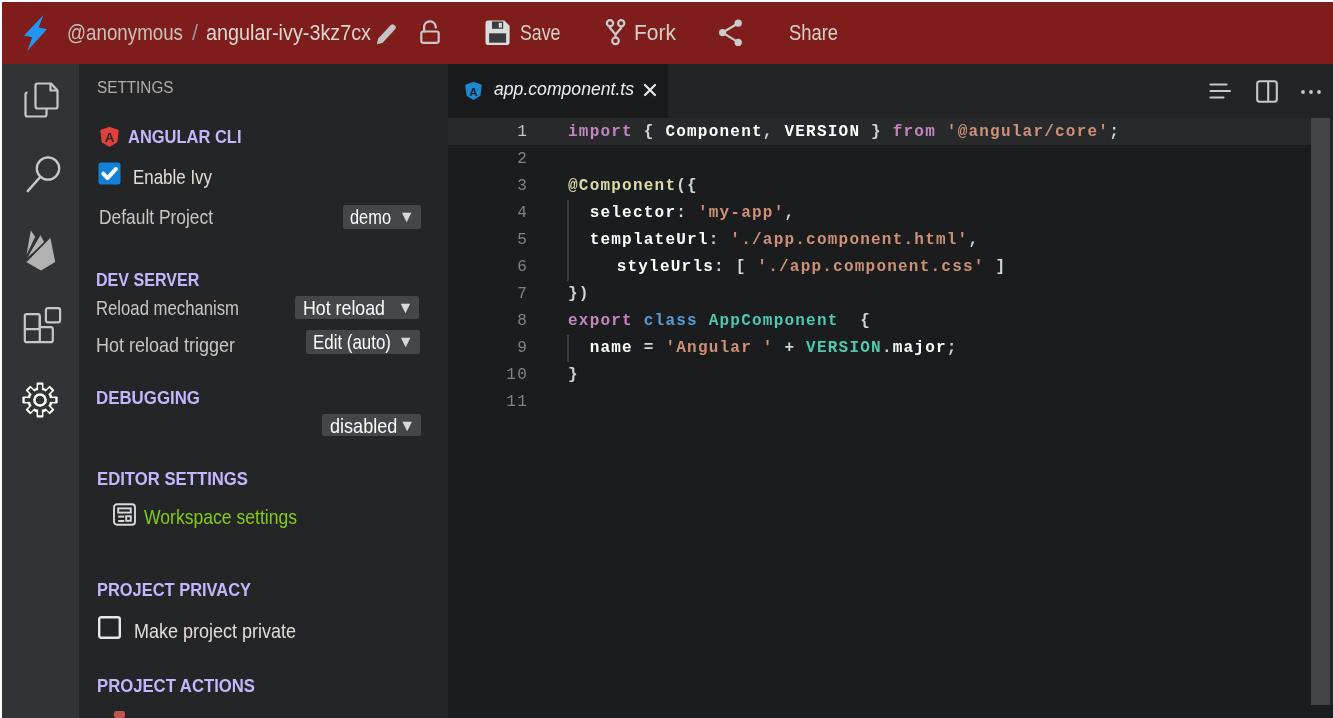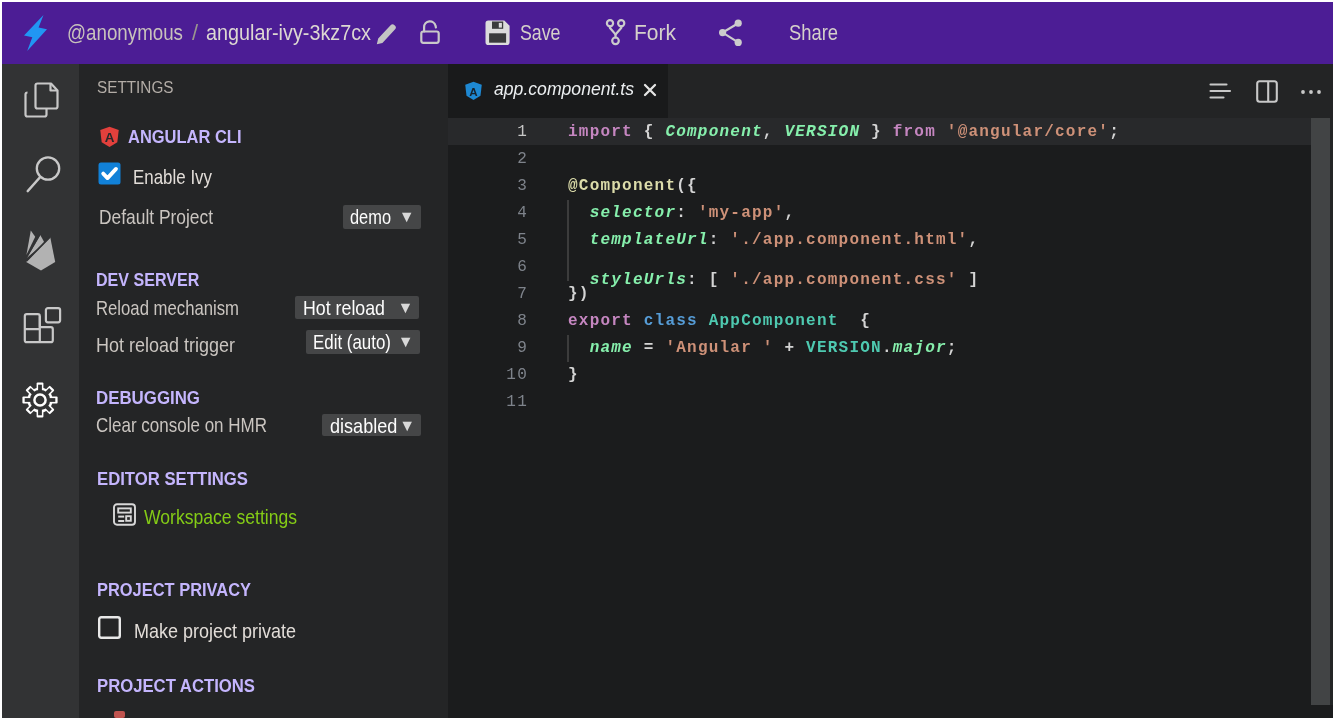--- a/index.html
+++ b/index.html
@@ -2,40 +2,40 @@
 <html><head>
 <meta charset="utf-8">
 <style>
   * { margin:0; padding:0; box-sizing:border-box; }
   html,body { width:1333px; height:718px; overflow:hidden; background:#fff; }
   body { font-family:"Liberation Sans", sans-serif; position:relative; }
   .abs { position:absolute; }
   .sx { display:inline-block; transform-origin:0 0; white-space:pre; }
   #app { position:absolute; left:2px; top:2px; right:0; bottom:0; background:#1b1c1d; }
   
-  #topbar { position:absolute; left:0; top:0; right:0; height:62px; background:#4c1d95;text-decoration:underline; }
+  #topbar { position:absolute; left:0; top:0; right:0; height:62px; background:#7f1d1d;text-decoration:underline; }
   .tb-text { position:absolute; top:20px; font-size:22px; line-height:22px; color:#d5d0ca; white-space:pre; }
   
   #actbar { position:absolute; left:0; top:62px; width:77px; bottom:0; background:#323334; }
   
   #panel { position:absolute; left:77px; top:62px; width:371px; bottom:0; background:#242526; }
   .p-abs { position:absolute; }
   .lbl { position:absolute; color:#cac5c0; font-size:21px; line-height:21px; }
   .hdr { position:absolute; color:#c4b5fd; font-size:18px; line-height:18px; font-weight:bold; }
   .drop { position:absolute; background:#454647; color:#fdfdfd; border-radius:2px; font-size:21px; font-weight:normal; }
   .drop .car { position:absolute; color:#d8d8d8; font-size:16px; right:6px; top:0; }
   
   #editor { position:absolute; left:446px; top:62px; right:0; bottom:0; background:#1b1c1d; }
   #tabstrip { position:absolute; left:0; top:0; right:0; height:54px; background:#232425; }
   #activetab { position:absolute; left:0; top:0; width:220px; height:54px; background:#191a1b; }
   #code { position:absolute; left:0; top:55px; right:0; bottom:0; background:#1b1c1d;
           font-family:"Liberation Mono", monospace; font-size:16px; font-weight:bold; letter-spacing:1.22px; }
   .cl { position:absolute; height:27px; line-height:27px; white-space:pre; left:120px; }
   .ln { position:absolute; width:80px; text-align:right; height:27px; line-height:27px; color:#7e838b; font-weight:normal; }
-  .tk-kw { color:#c586c0; } .tk-p { color:#d4d4d4; } .tk-var { color:#86efac;font-style:italic; }
+  .tk-kw { color:#c586c0; } .tk-p { color:#d4d4d4; } .tk-var { color:#ffffff; }
   .tk-str { color:#ce9178; } .tk-dec { color:#dcdcaa; } .tk-cls { color:#4ec9b0; }
   .tk-blue { color:#569cd6; }
 </style>
 </head>
 <body>
 <div id="app">
 
   <div id="topbar">
     <svg class="abs" style="left:20px;top:11px;" width="28" height="40" viewBox="0 0 28 40">
       <polygon points="21.5,2 2,22.5 10.3,24.2 5.2,38 25,16.2 16.6,14.5" fill="#2196f3"></polygon>
@@ -175,21 +175,20 @@
     <div class="lbl" style="left:17.4px;top:232.9px;"><span class="sx" style="transform:scaleX(0.7955);" id="t-relmech">Reload mechanism</span></div>
     <div class="drop" style="left:216.4px;top:231.6px;width:124px;height:23px;">
       <span class="sx" style="transform:scaleX(0.8463);margin-left:7.5px;line-height:23px;" id="t-hotrel">Hot reload</span><span class="car" style="line-height:23px;">▼</span>
     </div>
     <div class="lbl" style="left:17.4px;top:269.9px;"><span class="sx" style="transform:scaleX(0.8567);" id="t-hrtrig">Hot reload trigger</span></div>
     <div class="drop" style="left:226.6px;top:266px;width:114px;height:24px;">
       <span class="sx" style="transform:scaleX(0.805);margin-left:7.5px;line-height:24px;" id="t-edauto">Edit (auto)</span><span class="car" style="line-height:24px;">▼</span>
     </div>
 
     <div class="hdr" style="left:17.1px;top:325.4px;"><span class="sx" style="transform:scaleX(0.9368);" id="t-debug">DEBUGGING</span></div>
-    <div class="lbl" style="left:16.7px;top:350.3px;"><span class="sx" style="transform:scaleX(0.8094);" id="t-clrcon">Clear console on HMR</span></div>
     <div class="drop" style="left:243px;top:350px;width:99px;height:22px;">
       <span class="sx" style="transform:scaleX(0.86);margin-left:7.5px;line-height:23px;" id="t-disab">disabled</span><span class="car" style="line-height:23px;">▼</span>
     </div>
 
     <div class="hdr" style="left:17.5px;top:405.6px;"><span class="sx" style="transform:scaleX(0.9282);" id="t-edset">EDITOR SETTINGS</span></div>
 
     <svg class="p-abs" style="left:34px;top:439px;" width="23" height="23" viewBox="0 0 23 23">
       <g fill="none" stroke="#d8d8d8" stroke-width="1.9">
         <rect x="1" y="1.2" width="21" height="20.6" rx="3"></rect>
         <rect x="5.2" y="5.4" width="12.6" height="4.2"></rect>
@@ -259,21 +258,21 @@
       <div class="ln" style="top:135px;">6</div>
       <div class="ln" style="top:162px;">7</div>
       <div class="ln" style="top:189px;">8</div>
       <div class="ln" style="top:216px;">9</div>
       <div class="ln" style="top:243px;">10</div>
       <div class="ln" style="top:270px;">11</div>
       <div class="cl" style="top:0;"><span class="tk-kw">import</span><span class="tk-p"> { </span><span class="tk-var">Component</span><span class="tk-p">, </span><span class="tk-var">VERSION</span><span class="tk-p"> } </span><span class="tk-kw">from</span><span class="tk-p"> </span><span class="tk-str">'@angular/core'</span><span class="tk-p">;</span></div>
       <div class="cl" style="top:54px;text-align:right;"><span class="tk-dec">@Component</span><span class="tk-p">({</span></div>
       <div class="cl" style="top:81px;"><span class="tk-p">  </span><span class="tk-var">selector</span><span class="tk-p">: </span><span class="tk-str">'my-app'</span><span class="tk-p">,</span></div>
       <div class="cl" style="top:108px;"><span class="tk-p">  </span><span class="tk-var">templateUrl</span><span class="tk-p">: </span><span class="tk-str">'./app.component.html'</span><span class="tk-p">,</span></div>
-      <div class="cl" style="top:148px;"><span class="tk-p">  </span><span class="tk-var">styleUrls</span><span class="tk-p">: [ </span><span class="tk-str">'./app.component.css'</span><span class="tk-p"> ]</span></div>
+      <div class="cl" style="top:135px;padding-left:27px;"><span class="tk-p">  </span><span class="tk-var">styleUrls</span><span class="tk-p">: [ </span><span class="tk-str">'./app.component.css'</span><span class="tk-p"> ]</span></div>
       <div class="cl" style="top:162px;"><span class="tk-p">})</span></div>
       <div class="cl" style="top:216px;"><span class="tk-p">  </span><span class="tk-var">name</span><span class="tk-p"> = </span><span class="tk-str">'Angular '</span><span class="tk-p"> + </span><span class="tk-cls">VERSION</span><span class="tk-p">.</span><span class="tk-var">major</span><span class="tk-p">;</span></div>
       <div class="cl" style="top:189px;"><span class="tk-kw">export</span><span class="tk-p"> </span><span class="tk-blue">class</span><span class="tk-p"> </span><span class="tk-cls">AppComponent</span><span class="tk-p">  {</span></div>
       <div class="cl" style="top:243px;"><span class="tk-p">}</span></div>
 
       </div>
     <div class="abs" style="left:863px;top:54px;width:19px;height:587px;background:#424445;"></div>
       <div class="abs" style="left:882px;top:54px;width:5px;height:587px;background:#232526;"></div>
   </div>
 </div>

